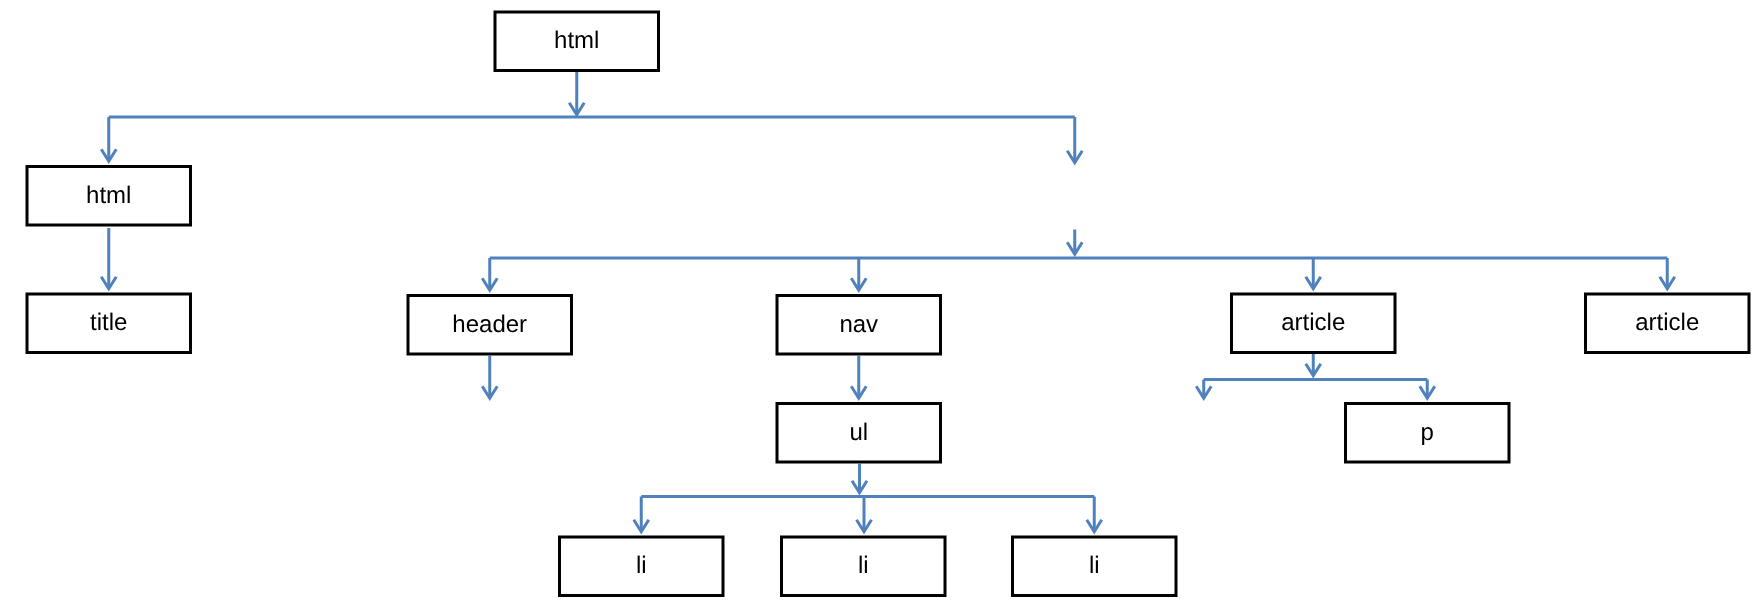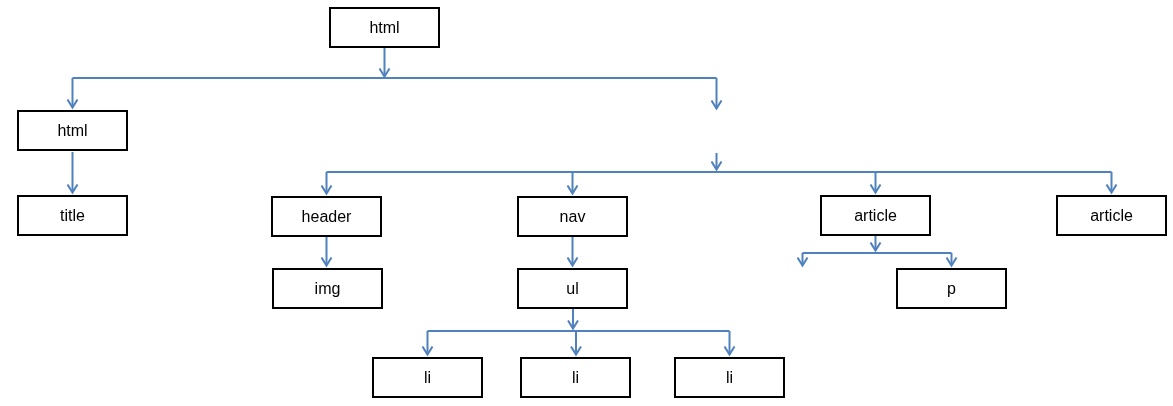--- a/index.html
+++ b/index.html
@@ -93,23 +93,20 @@
   </div>
   <div class="node" style="left:820px;top:195px">
     <span class="node-label">article</span>
   </div>
   <div class="node" style="left:517px;top:196px">
     <span class="node-label">nav</span>
   </div>
   <div class="node" style="left:1056px;top:195px">
     <span class="node-label">article</span>
   </div>
-  <div class="node" style="left:272px;top:268px">
-    <span class="node-label">img</span>
-  </div>
   <div class="node" style="left:517px;top:268px">
     <span class="node-label">ul</span>
   </div>
   <div class="node" style="left:896px;top:268px">
     <span class="node-label">p</span>
   </div>
   <div class="node" style="left:372px;top:357px">
     <span class="node-label">li</span>
   </div>
   <div class="node" style="left:520px;top:357px">

